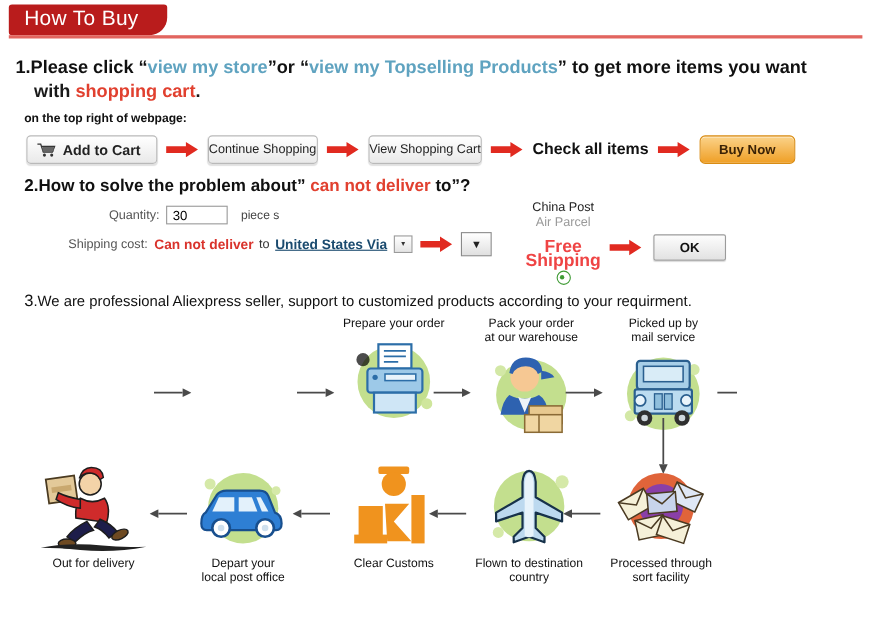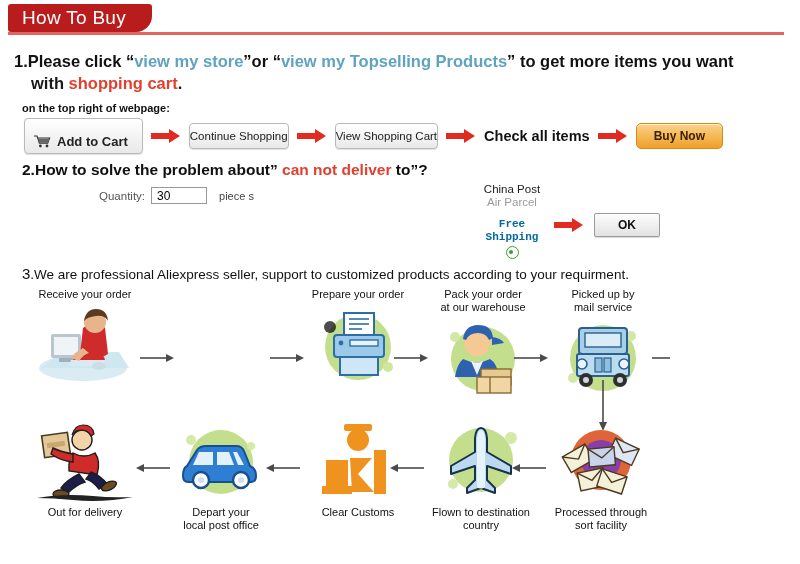--- a/index.html
+++ b/index.html
@@ -90,21 +90,21 @@
     height: 24px;
     display: flex;
     align-items: center;
     justify-content: center;
     padding: 0 0;
     font-size: 11.5px;
     color: #222;
     box-shadow: 0 1px 1px rgba(0,0,0,.12);
     white-space: nowrap;
   }
-  .btn-cart { padding: 10px 14px 0 8px; font-weight: bold; font-size: 13px; }
+  .btn-cart { padding: 0 14px 0 8px; font-weight: bold; font-size: 13px; }
   .cart-ico {
     width: 18px; height: 14px; margin-right: 6px;
     display: inline-block; position: relative;
   }
   .arrow-red {
     width: 30px; height: 16px; margin: 0 8px;
     flex: 0 0 auto;
   }
   .check-text {
     font-size: 14.5px; font-weight: bold; color: #111;
@@ -161,22 +161,22 @@
     font-size: 10px; color: #222;
   }
 
   .cpost {
     position: absolute; left: 452px; top: -2px;
     text-align: center; width: 92px;
   }
   .cpost-l1 { font-size: 11.5px; color: #222; line-height: 13px; }
   .cpost-l2 { font-size: 11.5px; color: #9a9a9a; line-height: 13px; }
   .free-ship {
-    margin-top: 9px; font-size: 11px; font-weight: bold;
-    color: #0369a1; line-height: 13px; font-family: Liberation Mono, monospace;
+    margin-top: 9px; font-size: 16px; font-weight: bold;
+    color: #ef4444; line-height: 13px;
   }
   .free-dot {
     margin: 2px auto 0; width: 11px; height: 11px;
     border: 1.5px solid #3f9b35; border-radius: 50%;
     position: relative;
   }
   .free-dot::after{
     content:""; position:absolute; left:2.5px; top:2.5px;
     width:4px;height:4px;border-radius:50%;background:#3f9b35;
   }
@@ -291,20 +291,33 @@
   </div>
 
   <div class="form-area">
 
     <div class="row-q">
       <span class="lbl-gray">Quantity:</span>
       <span class="qty-box">30</span>
       <span class="piece">piece s</span>
     </div>
 
+    <div class="row-s">
+      <span class="lbl-gray">Shipping cost:</span>
+      <span class="bold-red">Can not deliver</span>
+      <span class="to-word">to</span>
+      <span class="country">United States Via</span>
+      <span class="mini-sel">▾</span>
+      <span class="arrow-red" style="margin:0 7px;">
+        <svg width="30" height="16" viewBox="0 0 30 16">
+            <path d="M0 5h18V1l11 7-11 7v-4H0z" fill="#e12a20"></path>
+          </svg>
+      </span>
+      <span class="big-sel">▼</span>
+    </div>
 
     <div class="cpost">
       <div class="cpost-l1">China Post</div>
       <div class="cpost-l2">Air Parcel</div>
       <div class="free-ship">
         <div>Free</div>
         <div>Shipping</div>
       </div>
       <div class="free-dot"></div>
     </div>
@@ -320,39 +333,20 @@
       </div>
     </div>
   </div>
 
   <div class="sec3">
     <span class="num">3</span><span>.We are professional Aliexpress seller, support to customized products according to your requirment.</span>
   </div>
 
   <div class="flow">
 
-    <div class="node top" style="left:12px; top:0;">
-      <div class="node-label">Receive your order</div>
-      <div class="node-art">
-        <svg width="104" height="80" viewBox="0 0 104 80">
-          <ellipse cx="50" cy="62" rx="44" ry="13" fill="#d9ecf3"></ellipse>
-          <path d="M8 62 L28 46 L86 46 L96 62 Z" fill="#cfe7f0"></path>
-          <rect x="18" y="28" width="30" height="24" rx="2" fill="#b9c6ce"></rect>
-          <rect x="21" y="31" width="24" height="18" fill="#eef4f7"></rect>
-          <rect x="26" y="52" width="14" height="4" fill="#9fb0ba"></rect>
-          <path d="M38 54 L72 54 L70 60 L36 60 Z" fill="#dbeaf2"></path>
-          <ellipse cx="66" cy="60" rx="7" ry="4" fill="#cdddE6"></ellipse>
-          <path d="M50 22 q12-10 22 0 l3 26 q-13 8 -28 0 z" fill="#cf2b2b"></path>
-          <path d="M50 46 q-8 2 -10 8 l32 0 q-2-8 -10-8 z" fill="#cf2b2b"></path>
-          <ellipse cx="62" cy="16" rx="11" ry="11" fill="#e7b48b"></ellipse>
-          <path d="M51 15 q2-12 12-12 q11 0 12 12 q-3-6 -12-5 q-9 1 -12 5z" fill="#5b3a22"></path>
-          <path d="M50 42 q-8 4 -12 10 l8 3 q5-7 10-8z" fill="#e7b48b"></path>
-        </svg>
-      </div>
-    </div>
 
 
     <div class="node top" style="left:285px; top:0;">
       <div class="node-label">Prepare your order</div>
       <div class="node-art">
         <svg width="92" height="82" viewBox="0 0 92 82">
           <circle cx="46" cy="42" r="33" fill="#c3df8e"></circle>
           <circle cx="18" cy="22" r="6" fill="#d7ea b0" opacity=".7"></circle>
           <circle cx="76" cy="62" r="5" fill="#cfe69c"></circle>
           <rect x="32" y="8" width="30" height="22" fill="#fff" stroke="#2c6ea8" stroke-width="2"></rect>

